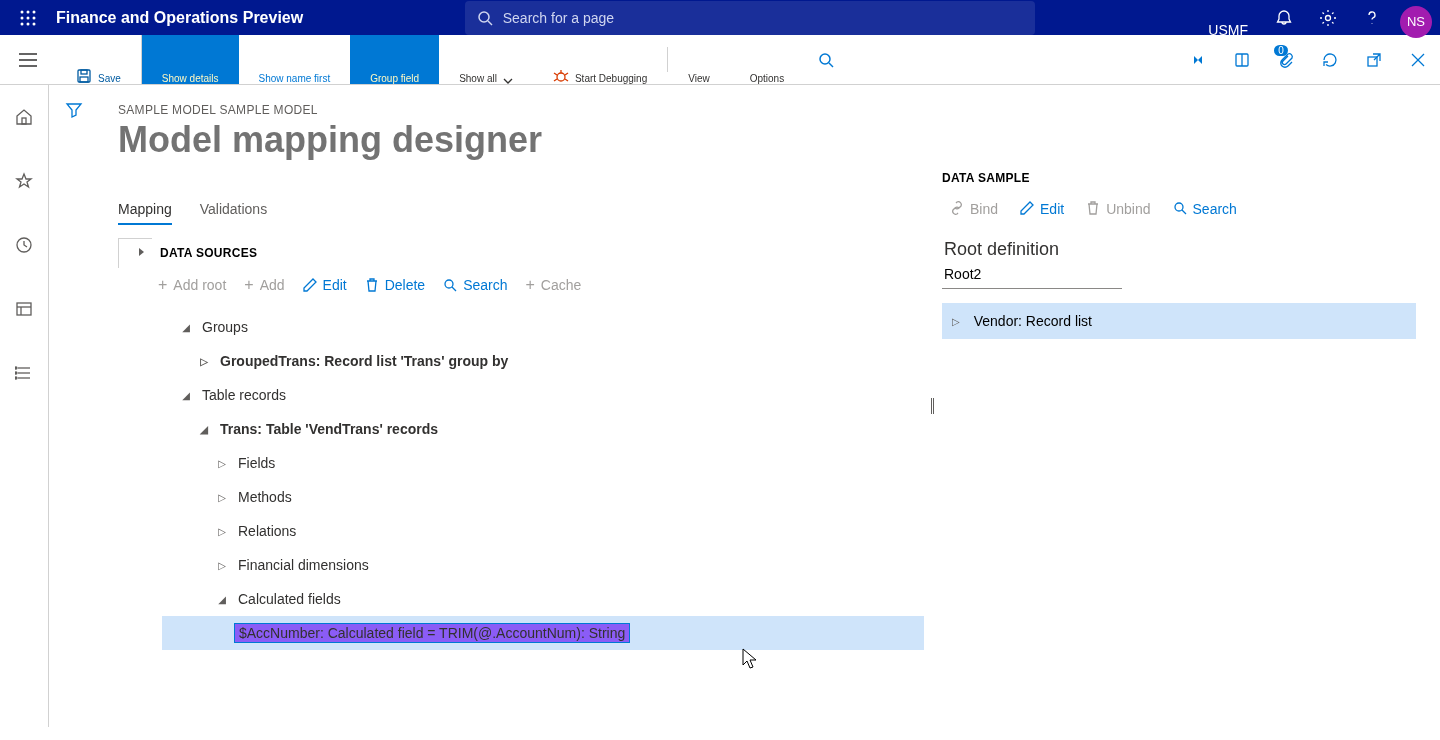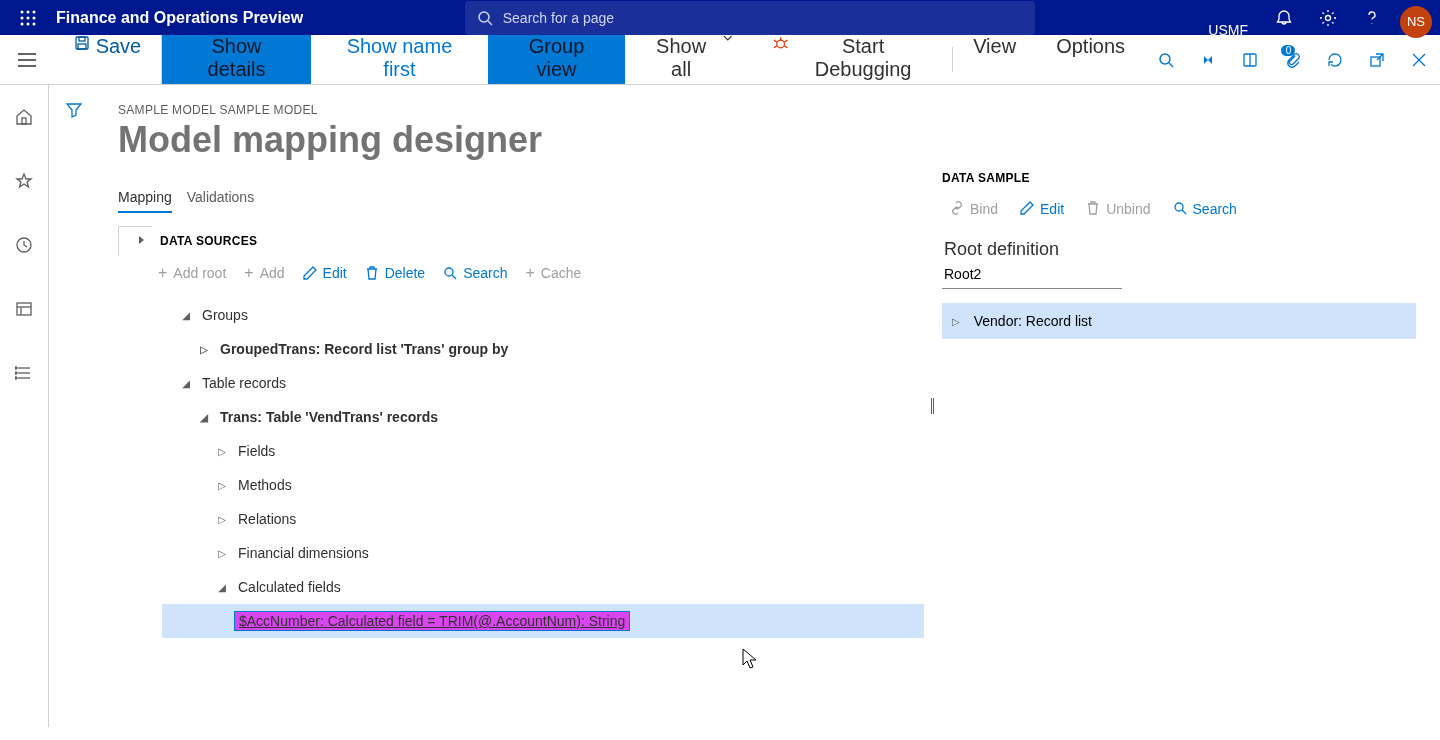--- a/index.html
+++ b/index.html
@@ -9,46 +9,46 @@
 .topbar { height: 35px; background: #00188f; display: flex; align-items: center; color: #fff; padding: 0 8px; }
 .waffle { width: 40px; height: 40px; display: flex; align-items: center; justify-content: center; cursor: pointer; }
 .app-title { font-size: 16px; font-weight: 600; margin-left: 8px; flex-shrink: 0; }
 .search-wrap { flex: 1; display: flex; justify-content: center; padding: 0 40px; }
 .search-box { width: 570px; height: 34px; background: #1a2f9a; border-radius: 4px; display: flex; align-items: center; padding: 0 12px; color: #d0d6f0; }
 .search-box svg { margin-right: 10px; flex-shrink: 0; }
 .search-box span { font-size: 14px; }
 .top-right { display: flex; align-items: flex-end; gap: 4px; }
 .company { font-size: 14px; padding: 0 12px; }
 .top-icon { width: 40px; height: 40px; display: flex; align-items: center; justify-content: center; cursor: pointer; }
-.avatar { width: 32px; height: 32px; border-radius: 50%; background: #c2410c; display: flex; align-items: center; justify-content: center; font-size: 13px; font-weight: 500; color: #fff; margin-left: 4px; }
+.avatar { width: 32px; height: 32px; border-radius: 50%; background: #a21caf; display: flex; align-items: center; justify-content: center; font-size: 13px; font-weight: 500; color: #fff; margin-left: 4px; }
 
 
 .actionbar { height: 50px; background: #fff; border-bottom: 1px solid #d1d1d1; display: flex; align-items: stretch; }
 .hamburger { width: 56px; display: flex; align-items: center; justify-content: center; cursor: pointer; }
-.ab-btn { display: flex; align-items: flex-start; padding: 0 20px; font-size: 20px; cursor: pointer; color: #323130; background: #fff; border: none; gap: 6px; }
+.ab-btn { display: flex; align-items: flex-end; padding: 0 20px; font-size: 10px; cursor: pointer; color: #323130; background: #fff; border: none; gap: 6px; }
 .ab-btn.save { color: #005ba1; border-right: 1px solid #d1d1d1; }
-.ab-btn.primary { background: #0078d4; color: #0f172a; }
+.ab-btn.primary { background: #0078d4; color: #fef9c3; }
 .ab-btn.link { color: #0078d4; background: #fff; }
 .ab-sep { width: 1px; background: #d1d1d1; margin: 12px 0; }
 .ab-spacer { flex: 1; }
 .ab-iconbtn { width: 44px; display: flex; align-items: center; justify-content: center; cursor: pointer; color: #0078d4; position: relative; }
 .ab-iconbtn.close { color: #605e5c; }
 .badge { position: absolute; top: 10px; left: 10px; background: #0078d4; color: #fff; font-size: 10px; border-radius: 8px; padding: 0 4px; min-width: 14px; text-align: center; }
 
 
 .body-row { display: flex; height: calc(100% - 98px); }
 .leftrail { width: 56px; border-right: 1px solid #d1d1d1; display: flex; flex-direction: column; align-items: center; padding-top: 12px; gap: 24px; }
 .leftrail .rail-icon { width: 40px; height: 40px; display: flex; align-items: center; justify-content: center; cursor: pointer; color: #605e5c; }
 .filter-col { width: 56px; display: flex; justify-content: center; padding-top: 16px; color: #0078d4; }
 .main { flex: 1; display: flex; }
 .content { flex: 1; padding: 18px 0 0 20px; min-width: 0; }
 
 .breadcrumb { font-size: 12px; color: #605e5c; letter-spacing: 0.3px; }
 .page-title { font-size: 36px; font-weight: 600; color: #737373; margin-top: 2px; }
-.tabs { display: flex; gap: 15px; margin-top: 28px; border-bottom: 1px solid transparent; }
+.tabs { display: flex; gap: 28px; margin-top: 40px; border-bottom: 1px solid transparent; }
 .tab { font-size: 14px; padding-bottom: 6px; color: #605e5c; cursor: pointer; }
 .tab.active { color: #323130; border-bottom: 2px solid #0078d4; font-weight: 400; }
 
 .ds-panel { margin-top: 12px; display: flex; }
 .collapse-gutter { width: 34px; border: 1px solid #d1d1d1; border-bottom: none; display: flex; justify-content: flex-end; padding: 8px 6px 0 0; height: 30px; border-right: none; }
 .ds-body { flex: 1; }
 .ds-header { font-size: 12px; font-weight: 700; letter-spacing: 0.3px; padding: 8px 0 12px 8px; }
 .ds-toolbar { display: flex; gap: 18px; padding: 4px 0 16px 6px; align-items: center; }
 .ds-tool { display: flex; align-items: center; gap: 6px; font-size: 14px; cursor: pointer; }
 .ds-tool.disabled { color: #a19f9d; }
@@ -56,21 +56,21 @@
 
 .tree { padding-left: 10px; font-size: 14px; color: #323130; }
 .tree-row { display: flex; align-items: center; height: 34px; gap: 10px; position: relative; }
 .tree-row .caret { width: 12px; display: flex; justify-content: center; color: #605e5c; font-size: 10px; }
 .tree-row.bold { font-weight: 600; }
 .indent-1 { padding-left: 18px; }
 .indent-2 { padding-left: 36px; }
 .indent-3 { padding-left: 54px; }
 .indent-4 { padding-left: 72px; }
 .selected-row { background: #cfe4fa; }
-.selected-row .sel-text { border: 1px solid #0078d4; padding: 1px 4px; background: #d946ef; text-decoration: underline; }
+.selected-row .sel-text { border: 1px solid #0078d4; padding: 1px 4px; background: #8b5cf6; }
 .tree-container { position: relative; width: 772px; }
 
 .splitter { width: 18px; display: flex; align-items: center; justify-content: center; cursor: col-resize; }
 .splitter-handle { width: 4px; height: 16px; display:flex; gap:1px;}
 .splitter-handle div{ width:1px; background:#605e5c;}
 
 .right-panel { width: 498px; padding: 86px 20px 0 0; }
 .rp-title { font-size: 12px; font-weight: 700; letter-spacing: 0.3px; margin-bottom: 12px; }
 .rp-toolbar { display: flex; gap: 22px; padding: 4px 0 14px 8px; }
 .rp-tool { display: flex; align-items: flex-start; gap: 6px; font-size: 14px; }
@@ -146,21 +146,21 @@
   <button class="ab-btn save">
     <svg width="16" height="16" viewBox="0 0 16 16" fill="none" stroke="#005ba1" stroke-width="1.3">
         <rect x="2" y="2" width="12" height="12" rx="1"></rect>
         <rect x="5" y="2" width="6" height="4"></rect>
         <rect x="4" y="9" width="8" height="5"></rect>
       </svg>
     <span>Save</span>
   </button>
   <button class="ab-btn primary">Show details</button>
   <button class="ab-btn link">Show name first</button>
-  <button class="ab-btn primary">Group view</button>
+  <button class="ab-btn primary">Group field</button>
   <button class="ab-btn">
     <span>Show all</span>
     <svg width="10" height="6" viewBox="0 0 10 6" fill="none" stroke="#323130" stroke-width="1.3">
         <path d="M1 1l4 4 4-4"></path>
       </svg>
   </button>
   <button class="ab-btn">
     <svg width="16" height="16" viewBox="0 0 16 16" fill="none" stroke="#d83b01" stroke-width="1.3">
         <circle cx="8" cy="9" r="4"></circle>
         <line x1="8" y1="5" x2="8" y2="2"></line>

